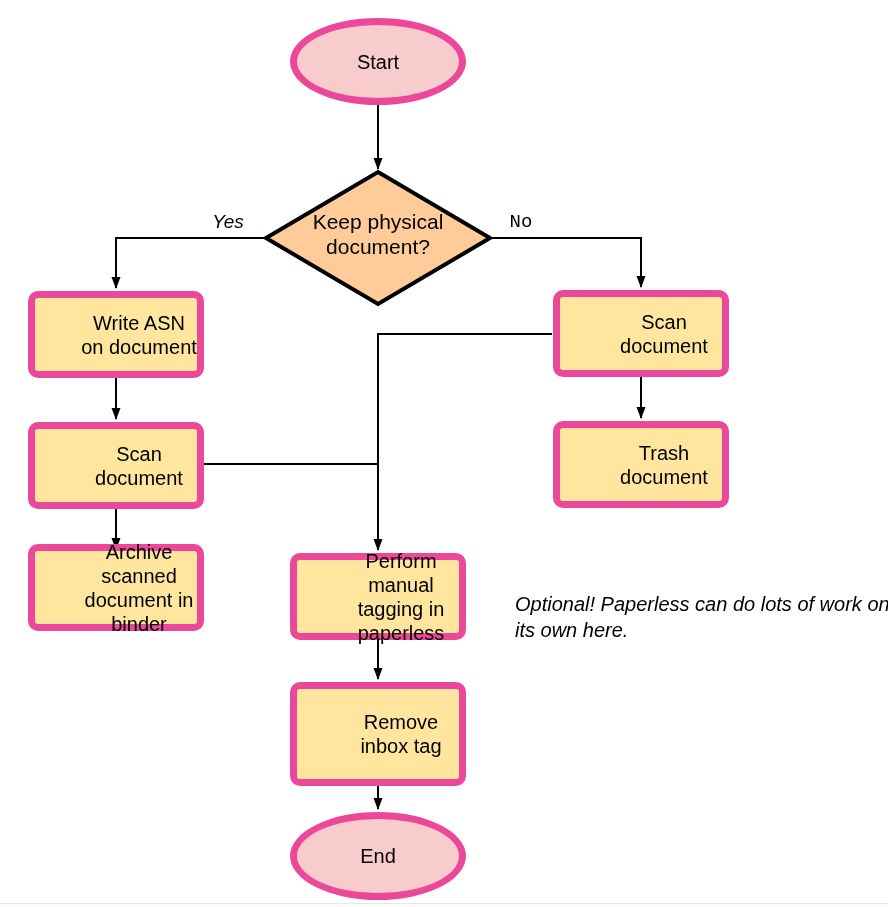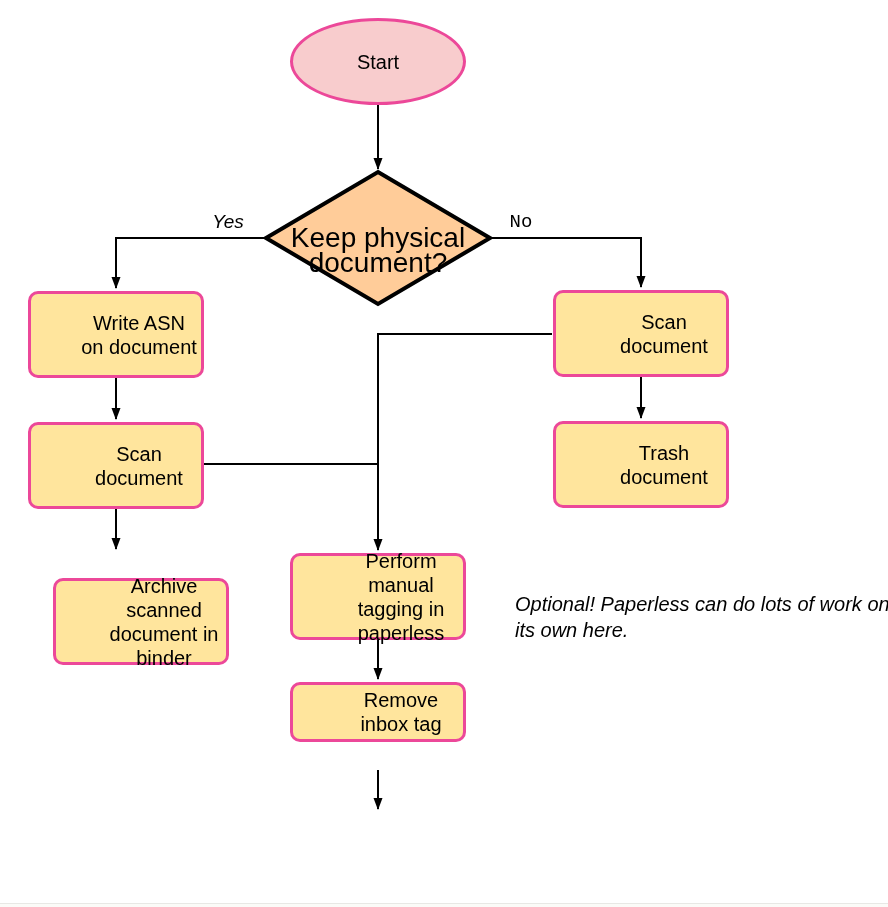--- a/index.html
+++ b/index.html
@@ -23,21 +23,21 @@
     stroke-width: 2;
   }
   .decision-poly {
     fill: #ffcc99;
     stroke: #000000;
     stroke-width: 4;
   }
   .node {
     position: absolute;
     box-sizing: border-box;
-    border: 3px solid #ec4899;
+    border: 7px solid #ec4899;
     display: flex;
     align-items: center;
     justify-content: center;
     text-align: center;
     font-size: 20px;
     line-height: 24px;
     white-space: pre-line;
   }
   .rect {
     width: 176px; height: 87px;
@@ -45,27 +45,27 @@
     background: #ffe59d;
     padding-left: 46px;
   }
   .terminator {
     width: 176px; height: 87px;
     border-radius: 50%;
     background: #f8cccd;
   }
   .decision-label {
     position: absolute;
-    left: 266px; top: 184px;
+    left: 266px; top: 168px;
     width: 224px; height: 132px;
     display: flex;
     align-items: center;
     justify-content: center;
     text-align: center;
-    font-size: 28px;
+    font-size: 21px;
     line-height: 25px;
     white-space: pre-line;
   }
   .edge-label {
     position: absolute;
     width: 50px;
     text-align: center;
     font-size: 19px;
     line-height: 22px;
   }
@@ -127,44 +127,47 @@
 
   <div class="node rect" style="left:28px; top:291px;">
     <span>Write ASN
 on document</span>
   </div>
 
   <div class="node rect" style="left:28px; top:422px;">
     <span>Scan document</span>
   </div>
 
-  <div class="node rect" style="left:28px; top:578px;margin-left:25px;">
+  <div class="node rect" style="left:28px; top:544px;">
     <span>Archive scanned
 document in
 binder</span>
   </div>
 
   <div class="node rect" style="left:553px; top:290px;">
     <span>Scan document</span>
   </div>
 
   <div class="node rect" style="left:290px; top:553px;">
     <span>Perform manual
 tagging in
 paperless</span>
   </div>
 
   <div class="node rect" style="left:553px; top:421px;">
     <span>Trash document</span>
   </div>
 
-  <div class="node rect" style="left:290px; top:682px; height:60px;">
+  <div class="node rect" style="left:290px; top:682px; height:104px;">
     <span>Remove
 inbox tag</span>
   </div>
 
+  <div class="node terminator" style="left:290px; top:812px; height:88px;">
+    <span>End</span>
+  </div>
 
   <div class="annotation">Optional! Paperless can do lots of work on
 its own here.</div>
 
   <div class="bottom-strip"></div>
 
 </div>
 
 </body></html>

